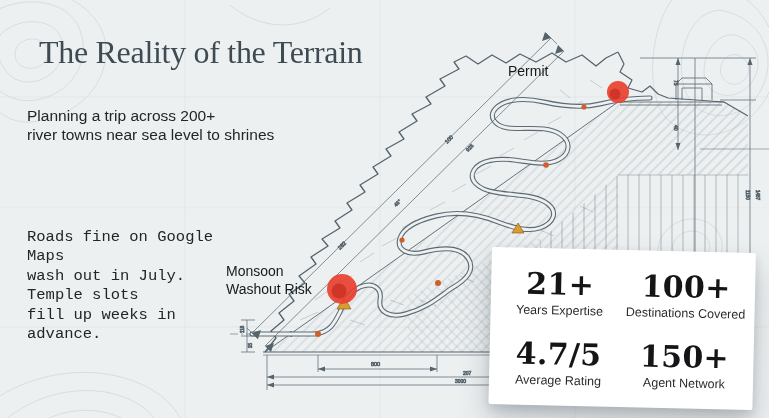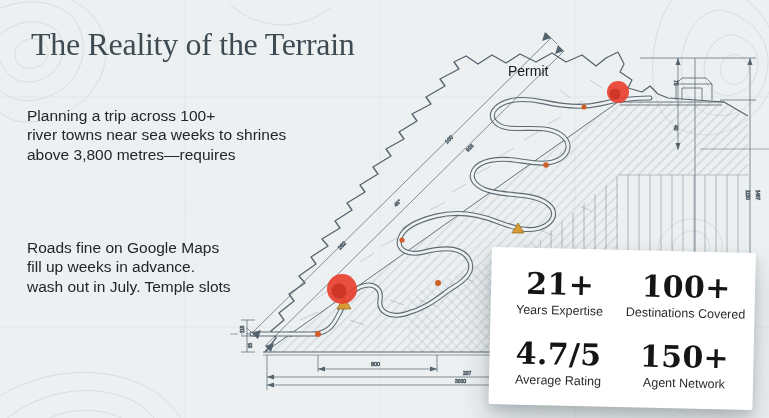--- a/index.html
+++ b/index.html
@@ -3,27 +3,27 @@
 <meta charset="utf-8">
 <style>
   html,body{margin:0;padding:0;}
   .slide{
     position:relative; width:769px; height:418px; overflow:hidden;
     background:#edf0f1;
     font-family:"Liberation Sans", sans-serif;
   }
   svg{position:absolute;left:0;top:0;}
   .page-title{
-    position:absolute; left:27px; top:22px; margin:4px;
+    position:absolute; left:27px; top:22px; margin:12px;
     font-family:"Liberation Serif", serif; font-weight:500;
     font-size:32px; letter-spacing:-0.3px; color:#3e4b53;
   }
   .intro{position:absolute; left:27px; color:#212629; font-size:15.5px; line-height:19.4px;}
   .intro-1{top:106px; width:280px;}
-  .intro-2{top:238px; width:220px;}
+  .intro-2{top:228px; width:220px;font-family:Liberation Mono, monospace;}
   .intro span{display:block;}
   .risk-label{
     position:absolute; text-align:left; color:#17191b;
     font-size:14px; line-height:17.5px; font-weight:500;
   }
   .risk-label span{display:block;}
   .label-permit{left:508px; top:63px; width:116px;}
   .label-monsoon{left:226px; top:263px; width:124px;}
   .stats-card{
     position:absolute; left:492px; top:247px; width:264px; height:157px;
@@ -192,33 +192,36 @@
       <circle cx="618" cy="92" r="11" fill="#e8402f" fill-opacity="0.92"></circle>
       <circle cx="615" cy="94" r="5.5" fill="#c83123" opacity="0.8"></circle>
       <circle cx="342" cy="289" r="15" fill="#e8402f" fill-opacity="0.92"></circle>
       <circle cx="339" cy="291" r="7.5" fill="#c83123" opacity="0.8"></circle>
     </g>
   </svg>
 
   <h1 class="page-title">The Reality of the Terrain</h1>
 
   <div class="intro intro-1">
-    <span>Planning a trip across 100+</span>
-    <span>river towns near sea weeks to shrines</span>
-    <span>above 3,800 metres—requires</span>
+    <span>Planning a trip across 200+</span>
+    <span>river towns near sea level to shrines</span>
   </div>
   <div class="intro intro-2">
     <span>Roads fine on Google Maps</span>
+    <span>wash out in July. Temple slots</span>
     <span>fill up weeks in advance.</span>
-    <span>wash out in July. Temple slots</span>
   </div>
 
   <div class="risk-label label-permit">
     <span>Permit</span>
   </div>
+  <div class="risk-label label-monsoon">
+    <span>Monsoon</span>
+    <span>Washout Risk</span>
+  </div>
 
   <div class="stats-card">
     <div class="stat-cell">
       <div class="stat-value">21+</div>
       <div class="stat-label">Years Expertise</div>
     </div>
     <div class="stat-cell">
       <div class="stat-value">100+</div>
       <div class="stat-label">Destinations Covered</div>
     </div>

